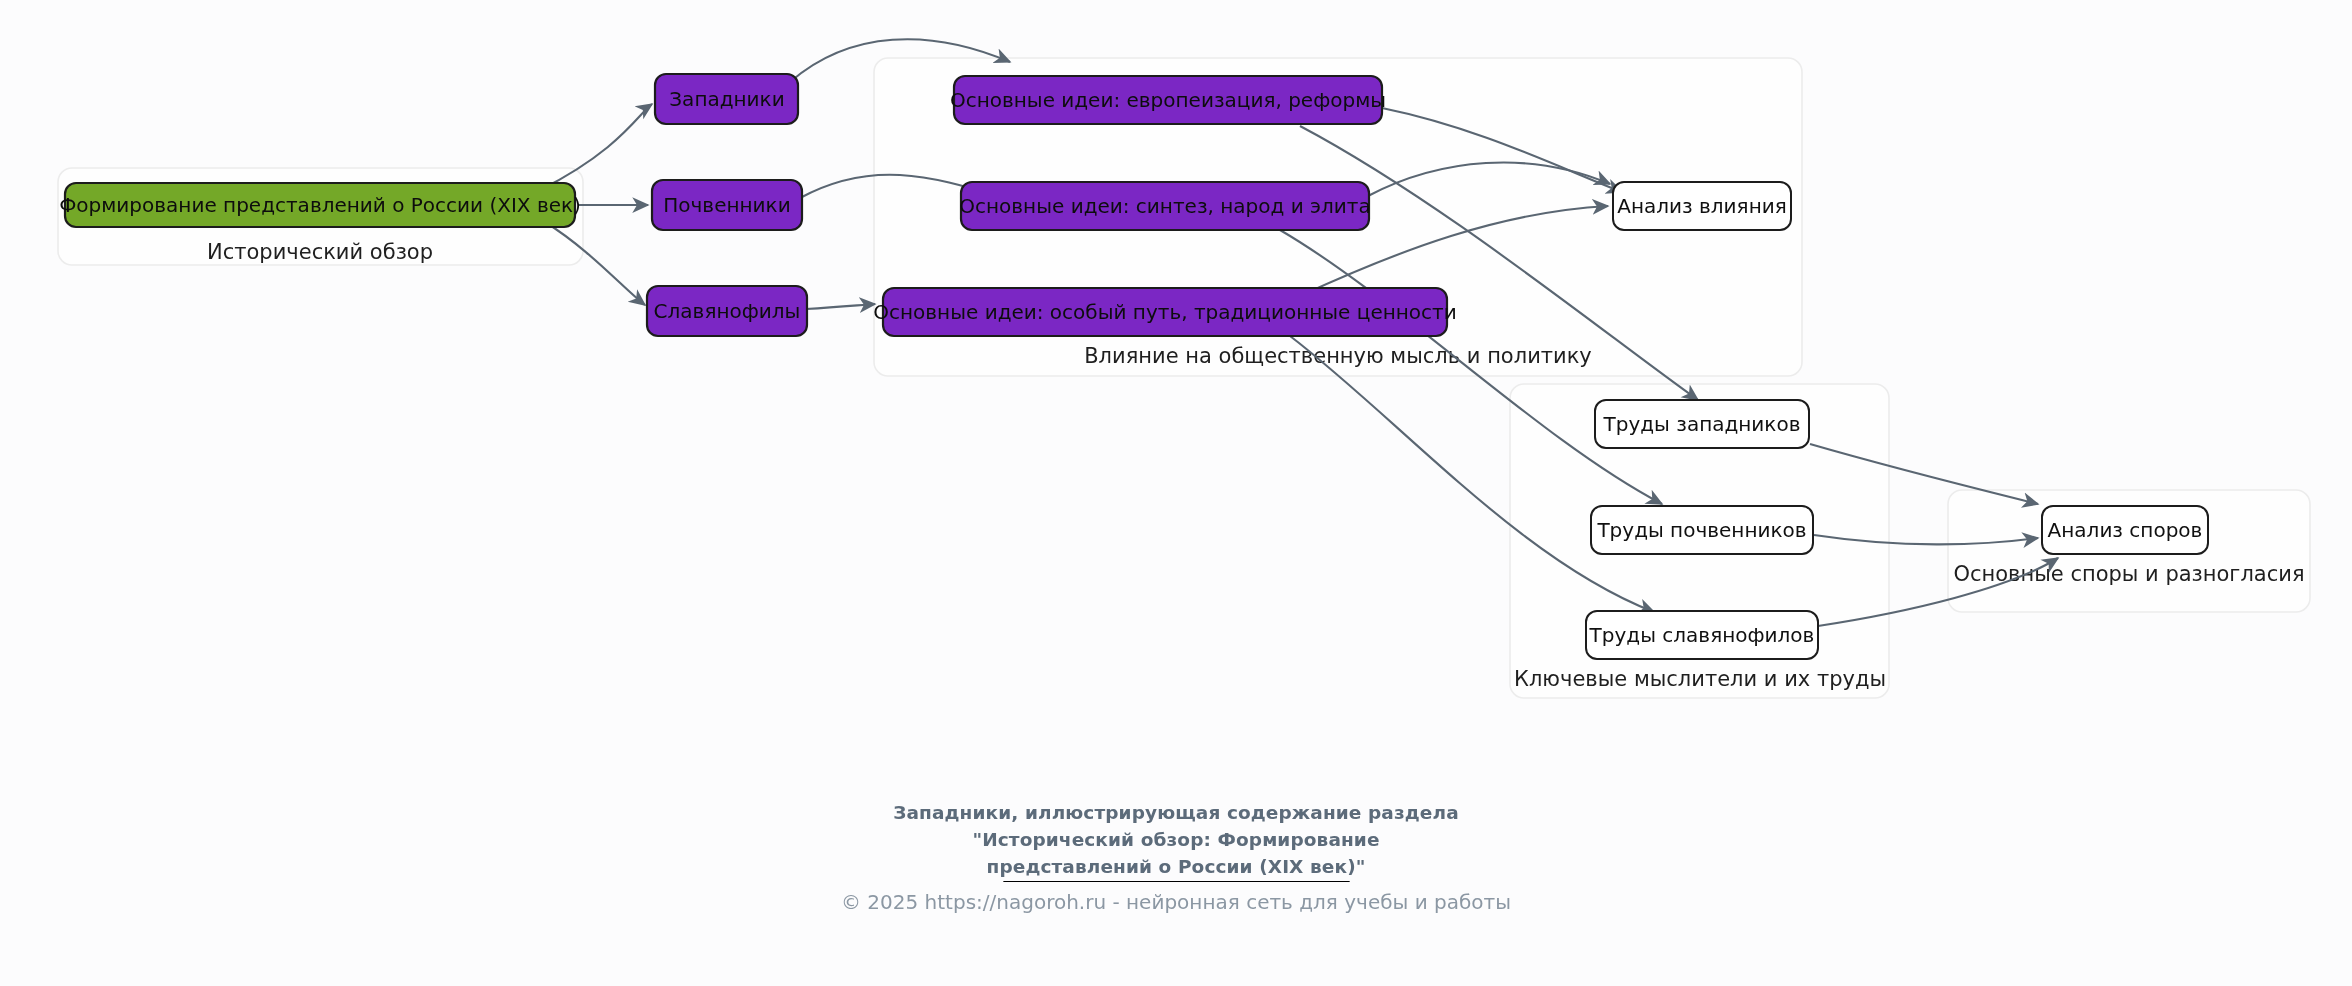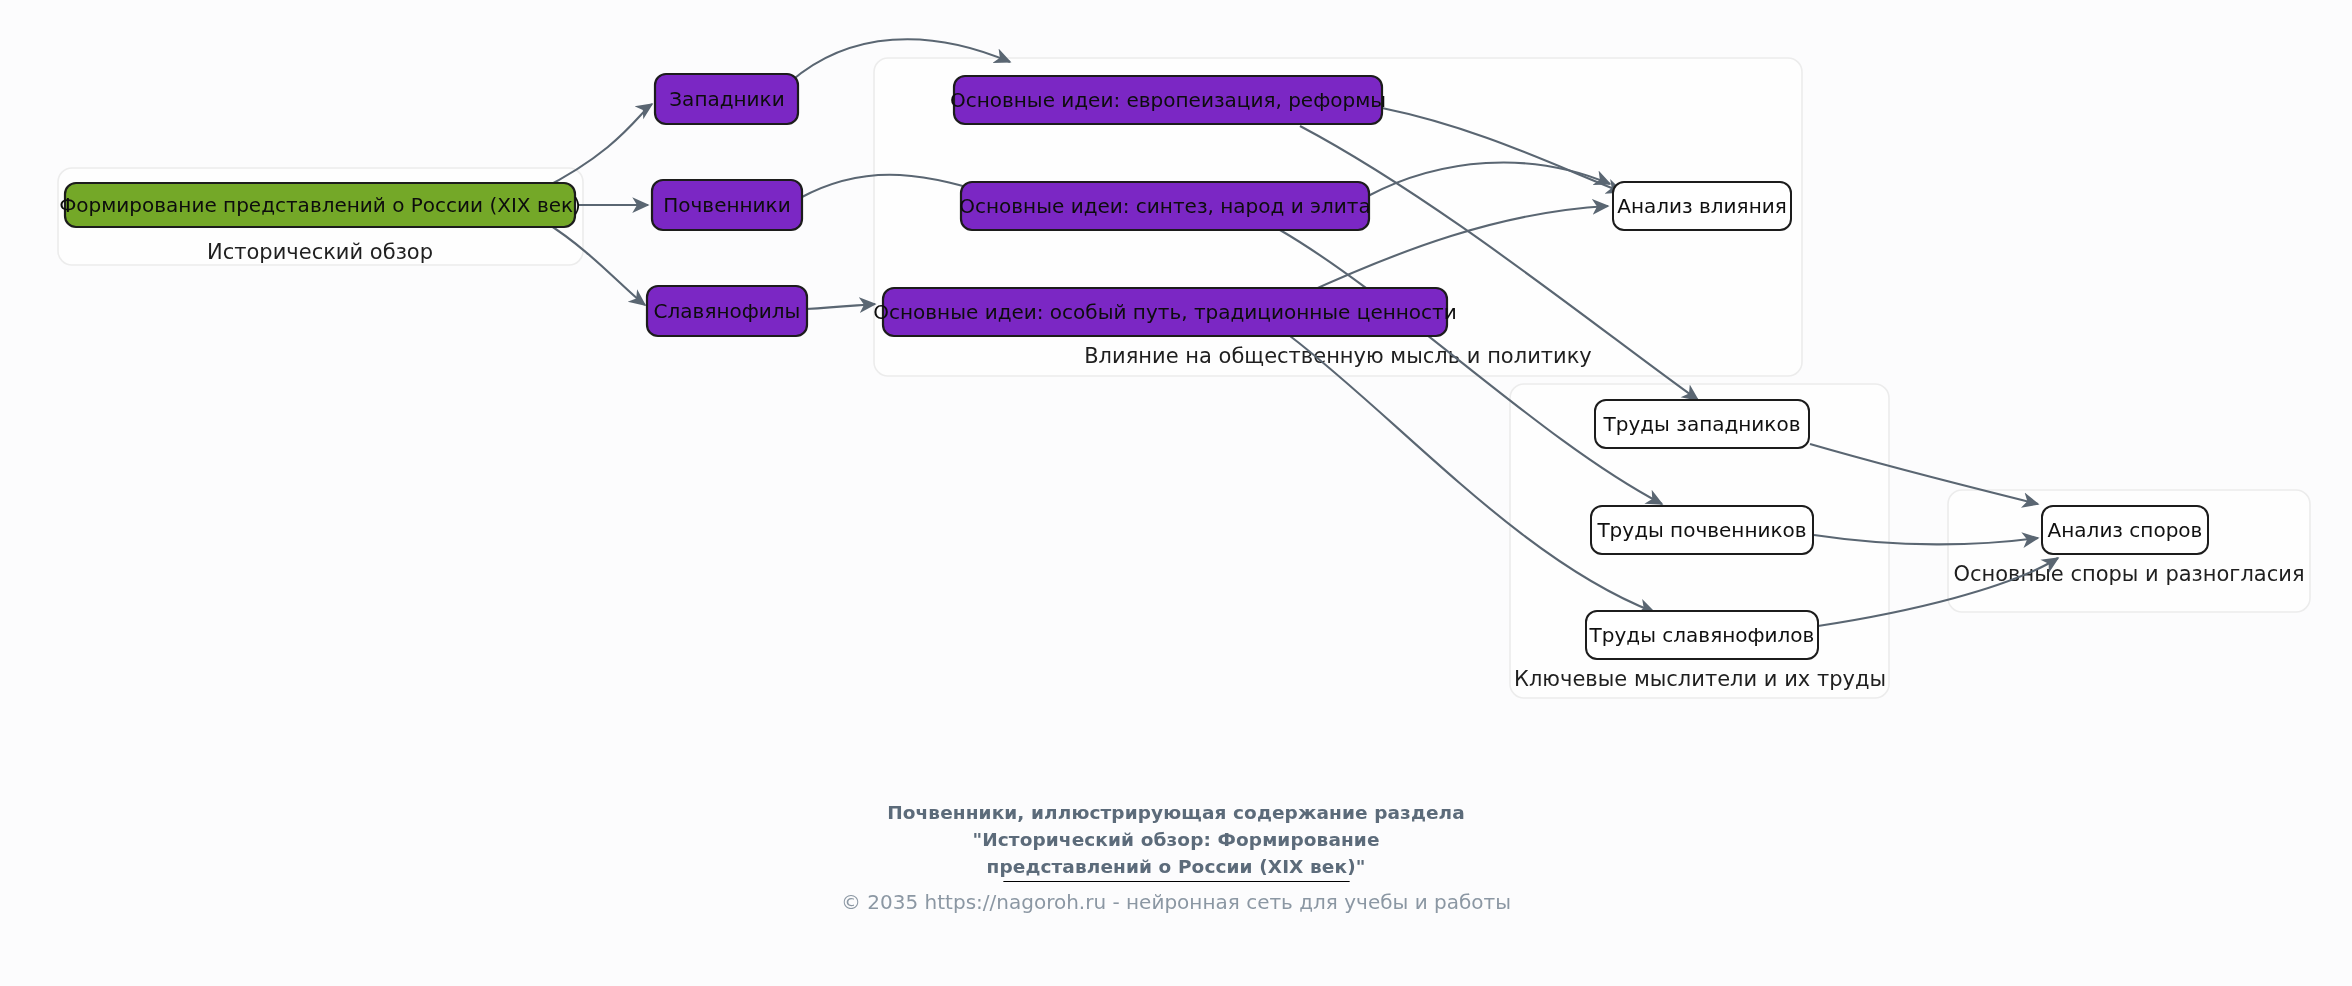--- a/index.html
+++ b/index.html
@@ -219,22 +219,22 @@
 
       <g>
         <rect class="node-rect-plain" x="2042" y="506" width="166" height="48" rx="11"></rect>
         <text class="node-label" x="2125" y="531">Анализ споров</text>
       </g>
 
     </g>
   </svg>
 
   <div id="caption">
-    <span class="cap-line">Почвенники, иллюстрирующая содержание раздела</span>
+    <span class="cap-line">Западники, иллюстрирующая содержание раздела</span>
     <span class="cap-line">"Исторический обзор: Формирование</span>
     <span class="cap-line">представлений о России (XIX век)"</span>
   </div>
 
   <div id="divider">______________________________________________</div>
 
-  <div id="footer">© 2035 https://nagoroh.ru - нейронная сеть для учебы и работы</div>
+  <div id="footer">© 2025 https://nagoroh.ru - нейронная сеть для учебы и работы</div>
 
 </div>
 
 </body></html>

